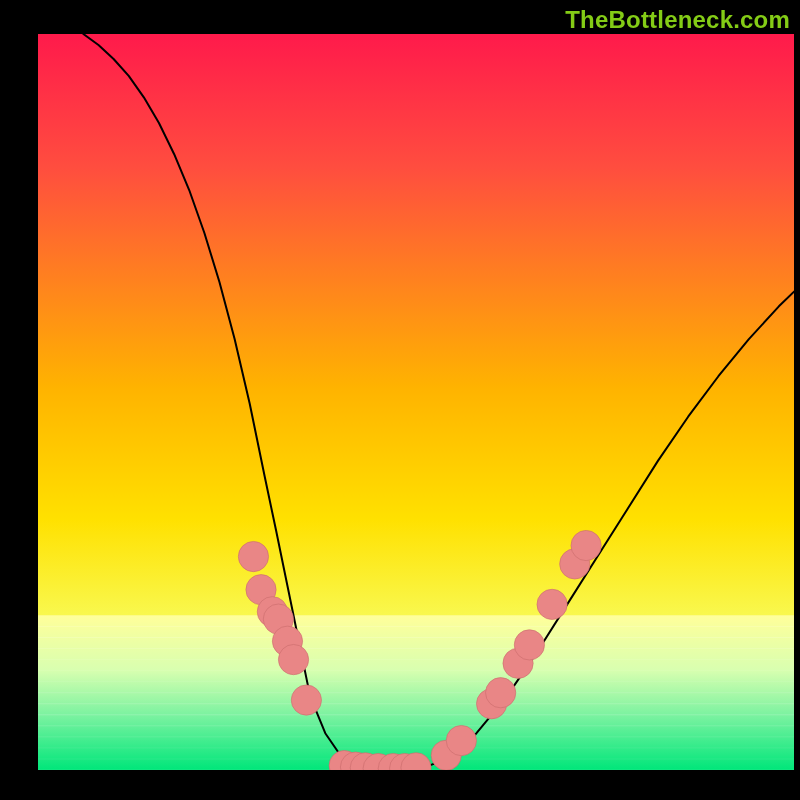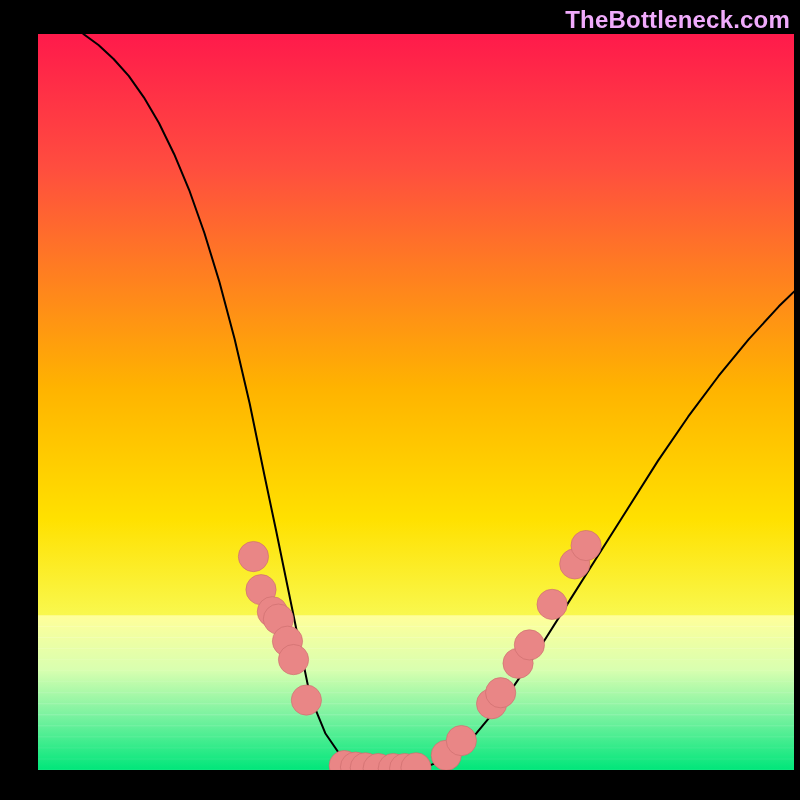--- a/index.html
+++ b/index.html
@@ -19,21 +19,21 @@
     height: 800px;
     background: #000;
   }
   .watermark {
     position: absolute;
     top: 6px;
     right: 10px;
     font-family: Arial, Helvetica, sans-serif;
     font-size: 24px;
     font-weight: bold;
-    color: #f0abfc;
+    color: #84cc16;
     letter-spacing: 0.2px;
   }
   svg {
     display: block;
   }
 </style>
 </head>
 <body>
 
 <div class="frame">

